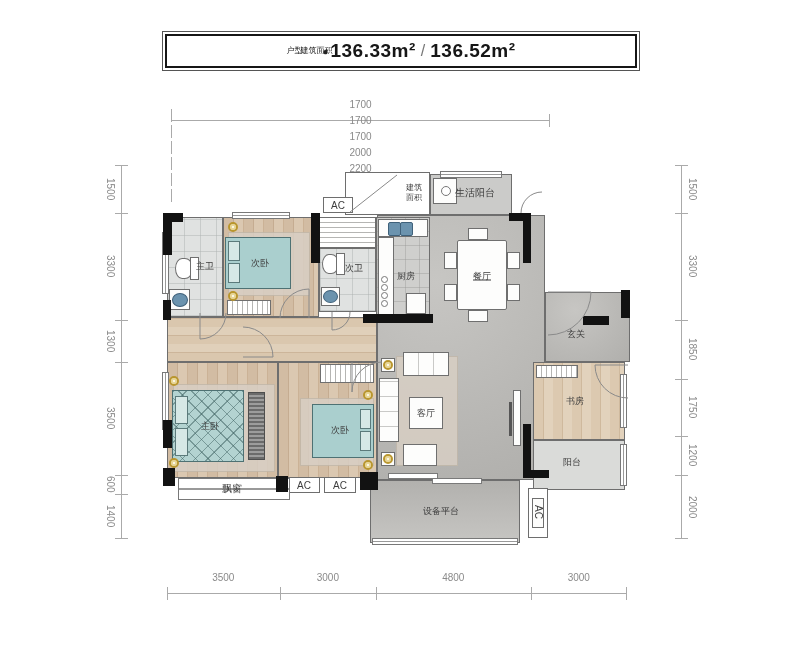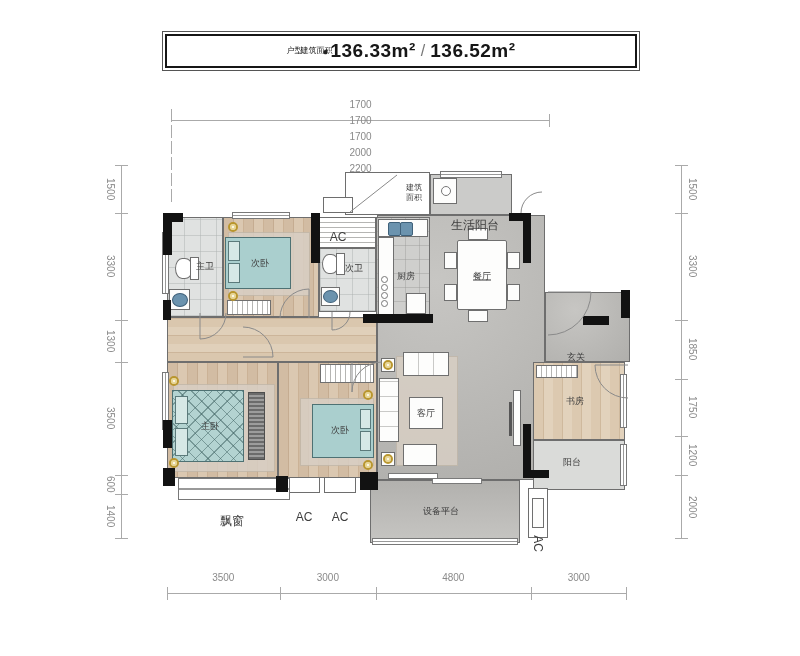--- a/index.html
+++ b/index.html
@@ -44,21 +44,21 @@
      repeating-linear-gradient(0deg,rgba(150,150,148,.4) 0 1px,transparent 1px 14px),
      repeating-linear-gradient(90deg,rgba(150,150,148,.4) 0 1px,transparent 1px 14px),#cfcfcd;}
   .wood{background:repeating-linear-gradient(90deg,#d2bca3 0 9px,#c5ac91 9px 10px,#dbc8b1 10px 19px,#cbb296 19px 20px);}
   .woodL{background:repeating-linear-gradient(90deg,#dcc9b0 0 9px,#cfb99d 9px 10px,#e2d2bc 10px 19px);}
   .woodH{background:repeating-linear-gradient(0deg,#dac7ae 0 8px,#ccb59a 8px 9px,#e0d0ba 9px 17px);}
   .conc{background:radial-gradient(circle at 35% 25%,#c7c6c3 0%,#bab9b6 55%,#b0afac 100%);}
   .conc2{background:linear-gradient(180deg,#b2b1ae,#c6c5c2);}
   .gray2{background:#cbcbc9;}
   .white{background:#fff;}
   .rlbl{position:absolute;font-size:9px;color:#3d3d3d;transform:translate(-50%,-50%);white-space:nowrap;z-index:6;}
-  .rlbl.sm{font-size:12px;margin-top:32px;}
+  .rlbl.sm{font-size:10px;}
   .rlbl.stack{white-space:normal;width:18px;line-height:1.25;text-align:center;font-size:8px;}
   .rlbl.vert span{writing-mode:vertical-rl;}
   .wallb{position:absolute;background:#121212;z-index:5;}
   .win{position:absolute;background:#fff;border:1px solid #787878;box-sizing:border-box;z-index:4;}
   .win.h{background:linear-gradient(0deg,#fff 45%,#999 45%,#999 55%,#fff 55%);}
   .win.v{background:linear-gradient(90deg,#fff 45%,#999 45%,#999 55%,#fff 55%);}
   .furn{position:absolute;background:#fdfdfc;border:1px solid #6f6f6f;box-sizing:border-box;z-index:3;}
   .bed{position:absolute;background:#aacfce;border:1px solid #4e7173;box-sizing:border-box;z-index:3;}
   .bed.diam{background:
      repeating-linear-gradient(45deg,transparent 0 8px,rgba(60,95,95,.5) 8px 9px),
@@ -283,21 +283,21 @@
     </g>
   </svg>
 
   <span class="rlbl" style="left:205px;top:266px;">主卫</span>
   <span class="rlbl" style="left:260px;top:263px;">次卧</span>
   <span class="rlbl" style="left:354px;top:268px;">次卫</span>
   <span class="rlbl" style="left:406px;top:276px;">厨房</span>
   <span class="rlbl" style="left:482px;top:276px;text-decoration:underline;">餐厅</span>
   <span class="rlbl stack" style="left:414px;top:193px;">建筑面积</span>
   <span class="rlbl sm" style="left:475px;top:193px;">生活阳台</span>
-  <span class="rlbl" style="left:576px;top:357px;">玄关</span>
+  <span class="rlbl" style="left:576px;top:334px;">玄关</span>
   <span class="rlbl" style="left:426px;top:413px;">客厅</span>
   <span class="rlbl" style="left:210px;top:426px;">主卧</span>
   <span class="rlbl" style="left:340px;top:430px;">次卧</span>
   <span class="rlbl" style="left:575px;top:401px;">书房</span>
   <span class="rlbl" style="left:572px;top:462px;">阳台</span>
   <span class="rlbl" style="left:441px;top:511px;">设备平台</span>
   <span class="rlbl sm" style="left:232px;top:489px;">飘窗</span>
   <span class="rlbl sm" style="left:338px;top:205px;">AC</span>
   <span class="rlbl sm" style="left:304px;top:485px;">AC</span>
   <span class="rlbl sm" style="left:340px;top:485px;">AC</span>

